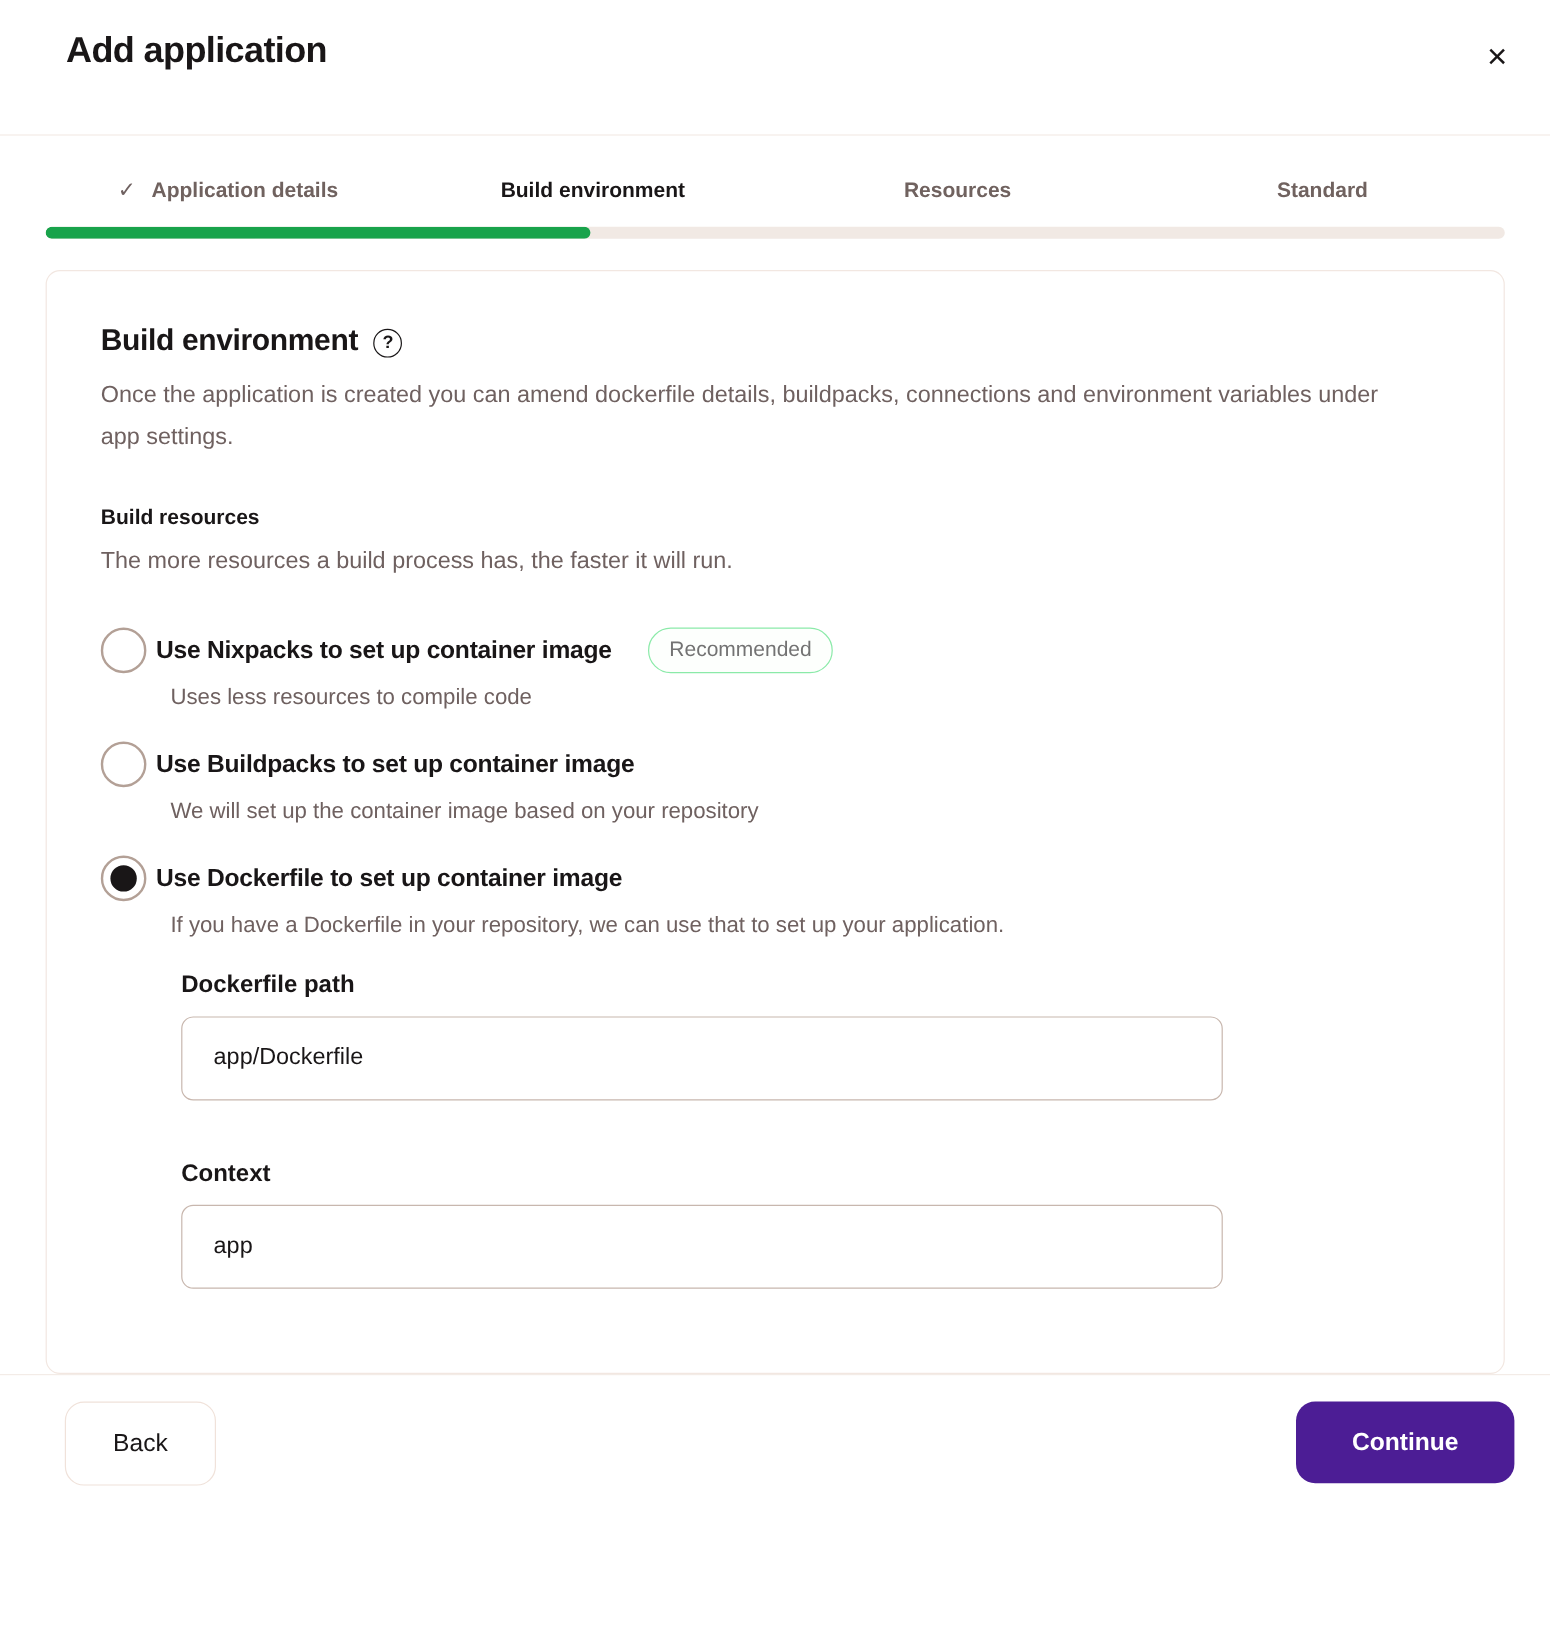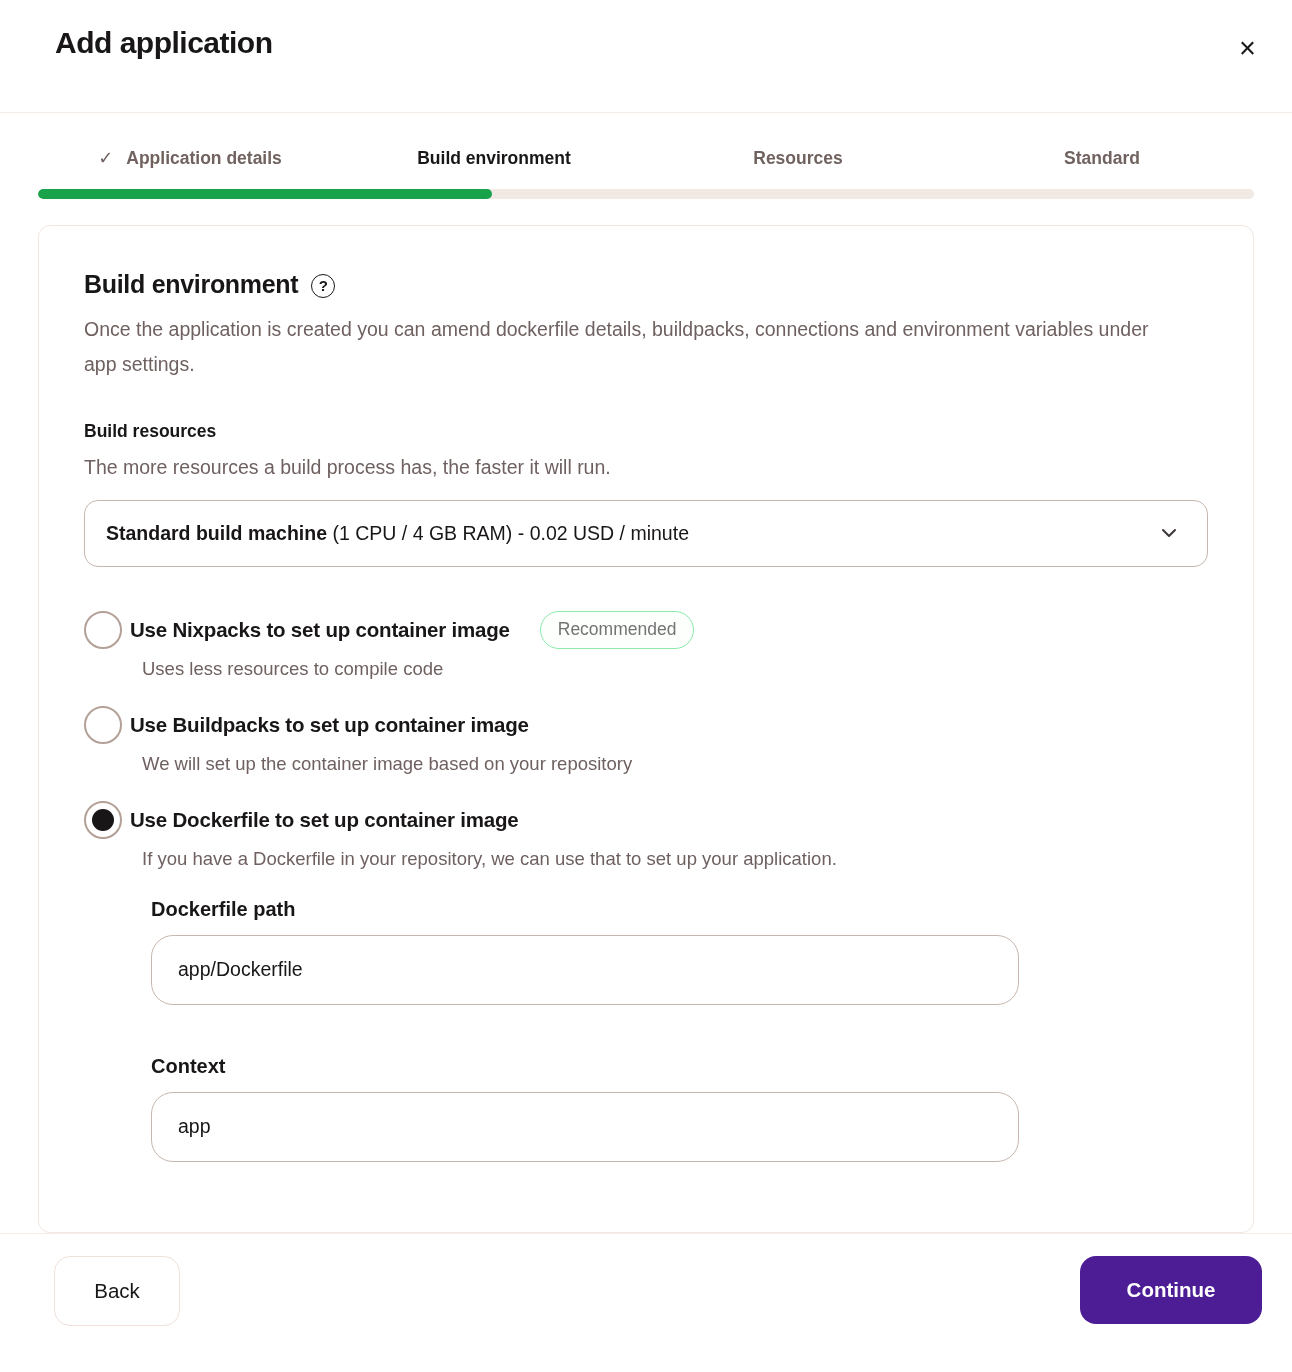--- a/index.html
+++ b/index.html
@@ -91,21 +91,21 @@
     font-size:17.5px; color:#737373; white-space:nowrap;
   }
   .option-desc{ margin:9px 0 0 58px; font-size:18.5px; color:#6f6160; }
 
   
   .fields{ margin:28px 0 0 67px; }
   .field + .field{ margin-top:50px; }
   .field-label{ font-size:20px; font-weight:700; }
   .field-input{
     display:block; margin-top:14px; width:868px; height:70px;
-    border:1px solid #c8b7ae; border-radius:22px; padding:0 26px;
+    border:1px solid #c8b7ae; border-radius:10px; padding:0 26px;
     font-size:19.5px; color:#191617; background:#fff;
     font-family:"Liberation Sans", sans-serif; outline:none;
   }
 
   
   .footer{
     border-top:1px solid #f3ece7;
     padding:22px 30px 0 54px;
     display:flex; justify-content:space-between; align-items:flex-start;
   }
@@ -153,26 +153,20 @@
 
   <div class="card-title-row">
     <h2 class="card-title">Build environment</h2>
     <span class="help-icon">?</span>
   </div>
   <p class="card-desc">Once the application is created you can amend dockerfile details, buildpacks, connections and environment variables under app settings.</p>
 
   <div class="build-res">
     <div class="build-res-label">Build resources</div>
     <p class="build-res-hint">The more resources a build process has, the faster it will run.</p>
-    <div class="select-box">
-      <span class="select-text"><b>Standard build machine</b><span> (1 CPU / 4 GB RAM) - 0.02 USD / minute</span></span>
-      <svg class="chev" viewBox="0 0 20 20" fill="none">
-        <path d="M4 7 L10 13 L16 7" stroke="#3d3639" stroke-width="2" stroke-linecap="round" stroke-linejoin="round"></path>
-      </svg>
-    </div>
   </div>
 
   <div class="options">
 
     <div class="option">
       <div class="option-row">
         <span class="radio"></span>
         <span class="option-label">Use Nixpacks to set up container image</span>
         <span class="badge">Recommended</span>
       </div>

